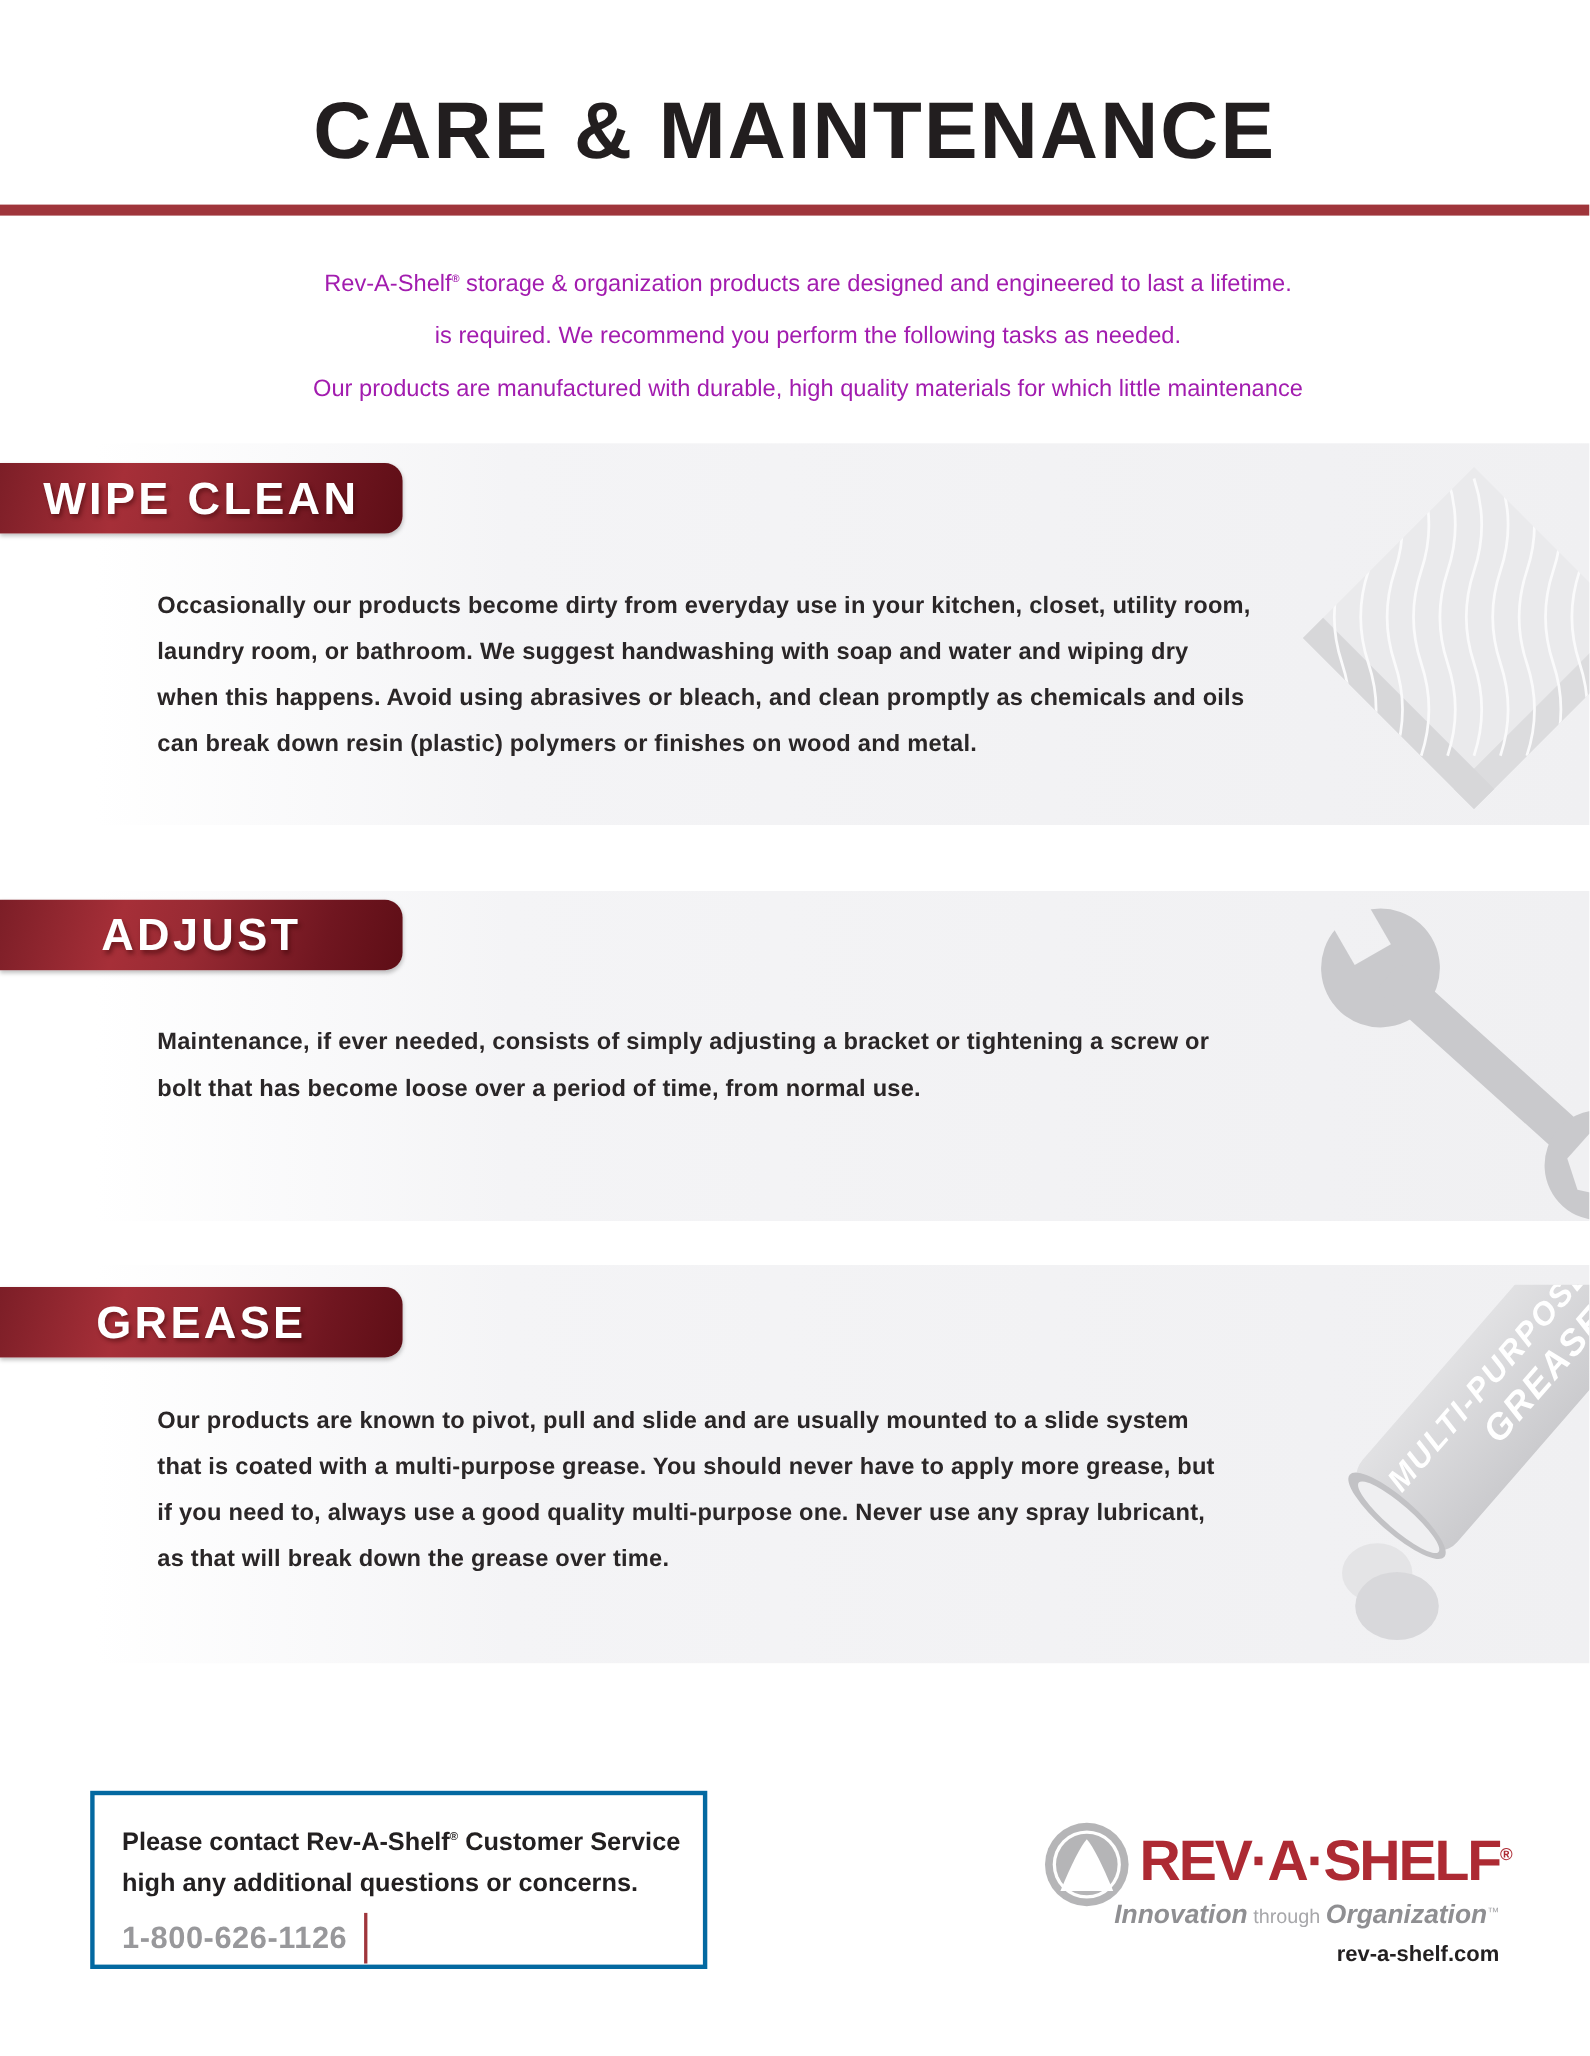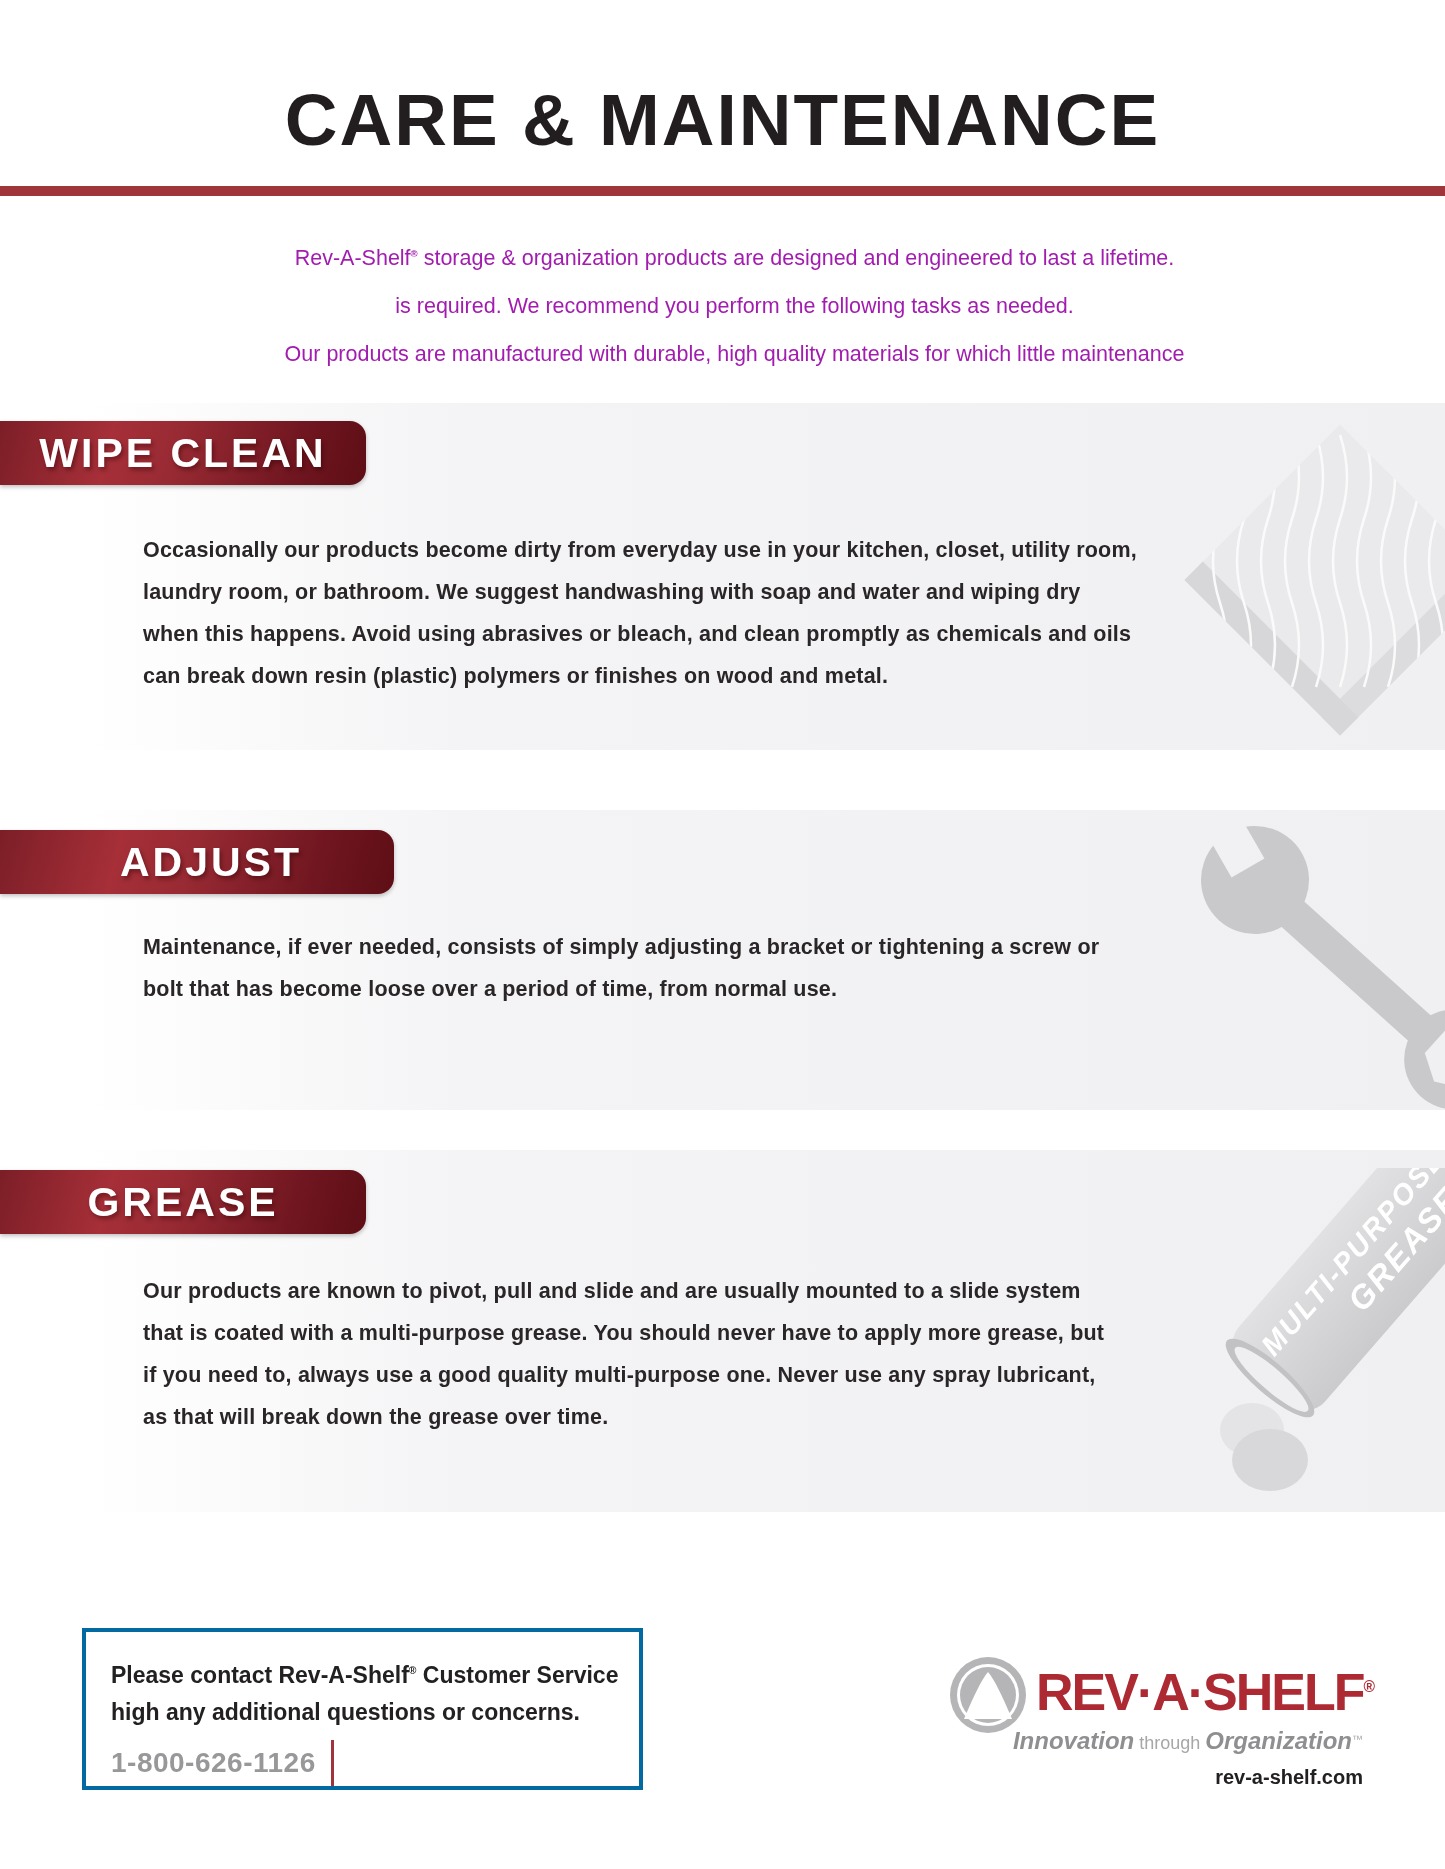--- a/index.html
+++ b/index.html
@@ -37,21 +37,21 @@
     border-radius:0 16px 16px 0;
     background:linear-gradient(105deg,#7c1e27 0%,#a62f38 30%,#982a33 48%,#701620 80%,#5e0e16 100%);
     box-shadow:0 2px 4px rgba(0,0,0,0.25);
     display:flex;align-items:center;justify-content:center;text-align:center;
   }
   .banner .banner-label{
     color:#ffffff;font-size:41px;font-weight:700;letter-spacing:3px;
     text-shadow:2px 3px 4px rgba(50,0,5,0.45);
   }
   #section-wipe .banner{top:18px;}
-  #section-adjust .banner{top:20px;padding-left:28px;}
+  #section-adjust .banner{top:8px;}
   #section-grease .banner{top:20px;}
 
   .para{position:absolute;left:143px;width:1010px;
     font-size:21.5px;font-weight:700;color:#2a2627;letter-spacing:0.2px;}
   .para .pline{line-height:42px;}
   #section-wipe .para{top:126px;}
   #section-adjust .para{top:116px;}
   #section-grease .para{top:120px;}
 
   .side-icon{position:absolute;}

